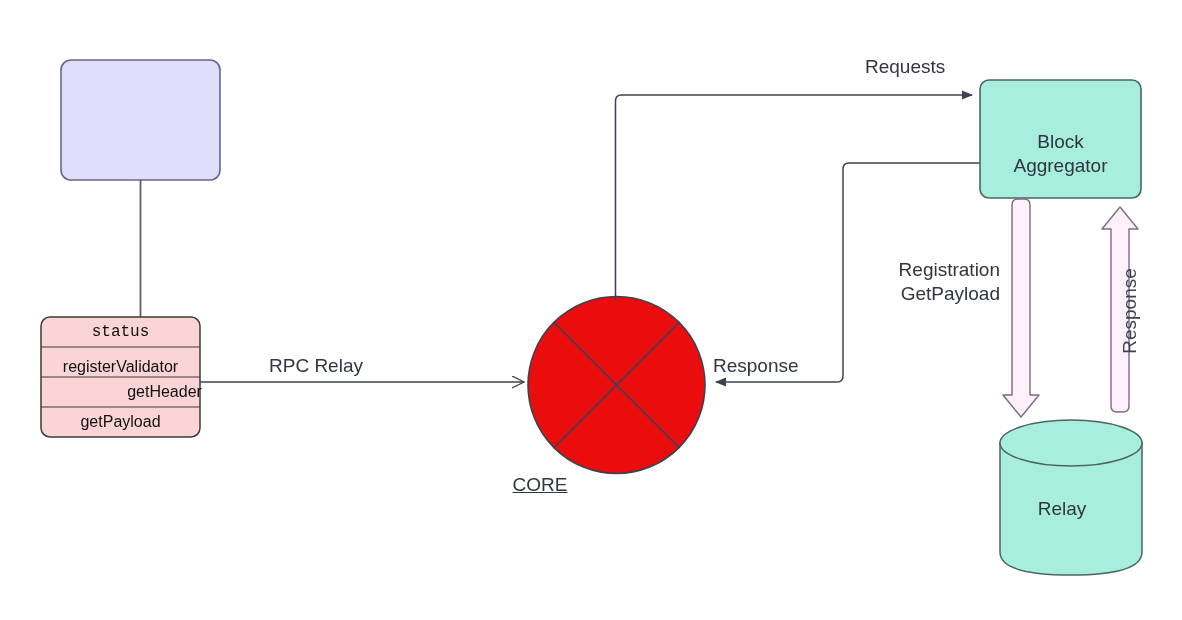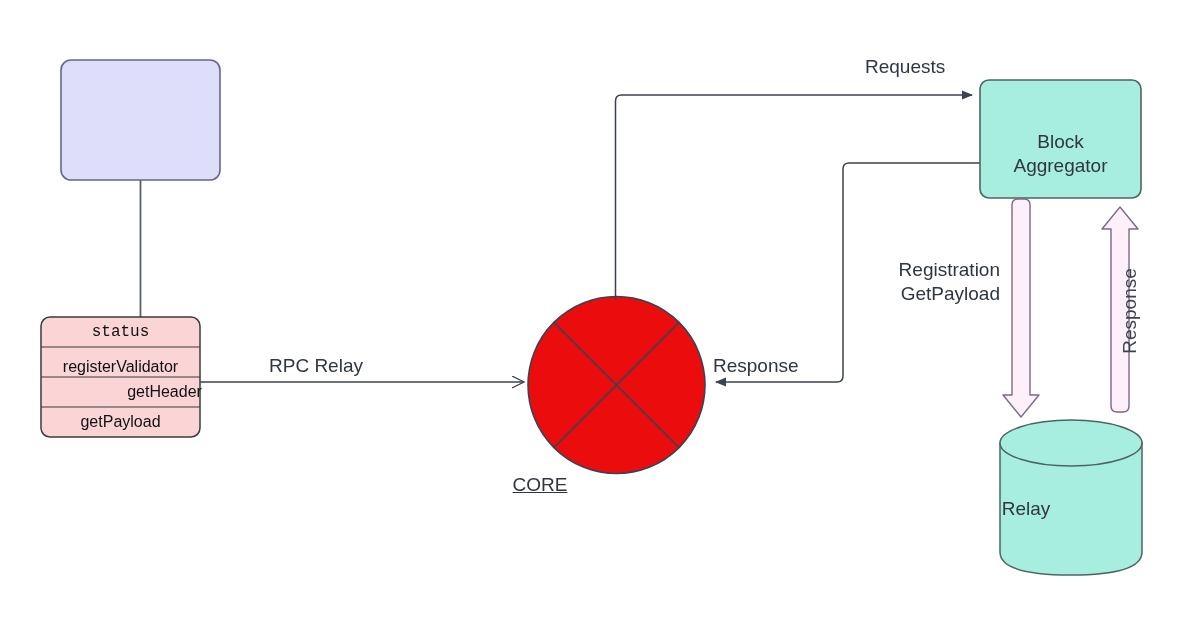--- a/index.html
+++ b/index.html
@@ -135,15 +135,15 @@
   <div class="edge-label" style="left:713px; top:354px;">Response</div>
 
   <div class="node-label" style="left:980px; top:94px; width:161px; height:119px;">Block
 Aggregator</div>
 
   <div class="edge-label" style="left:876px; top:258px; width:124px; text-align:right;">Registration
 GetPayload</div>
 
   <div class="rot-label" style="left:1070px; top:300px; width:120px;">Response</div>
 
-  <div class="node-label" style="left:964px; top:443px; width:124px; height:132px;">Relay</div>
+  <div class="node-label" style="left:1000px; top:443px; width:124px; height:132px;">Relay</div>
 
 </div>
 
 </body></html>

